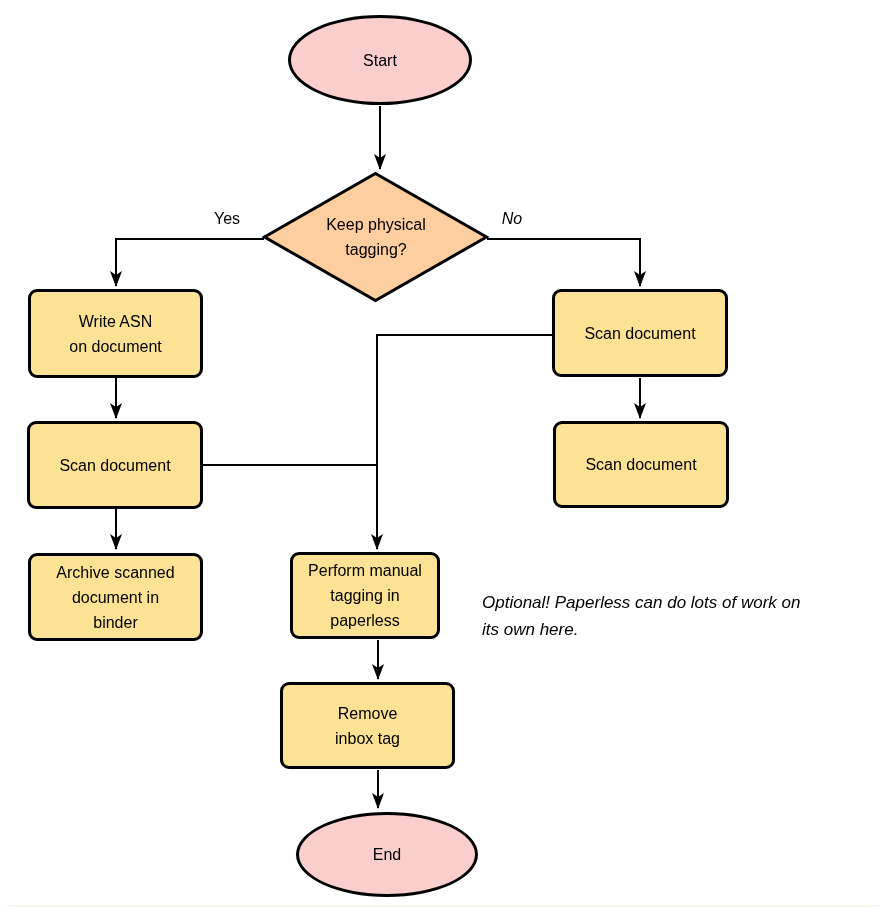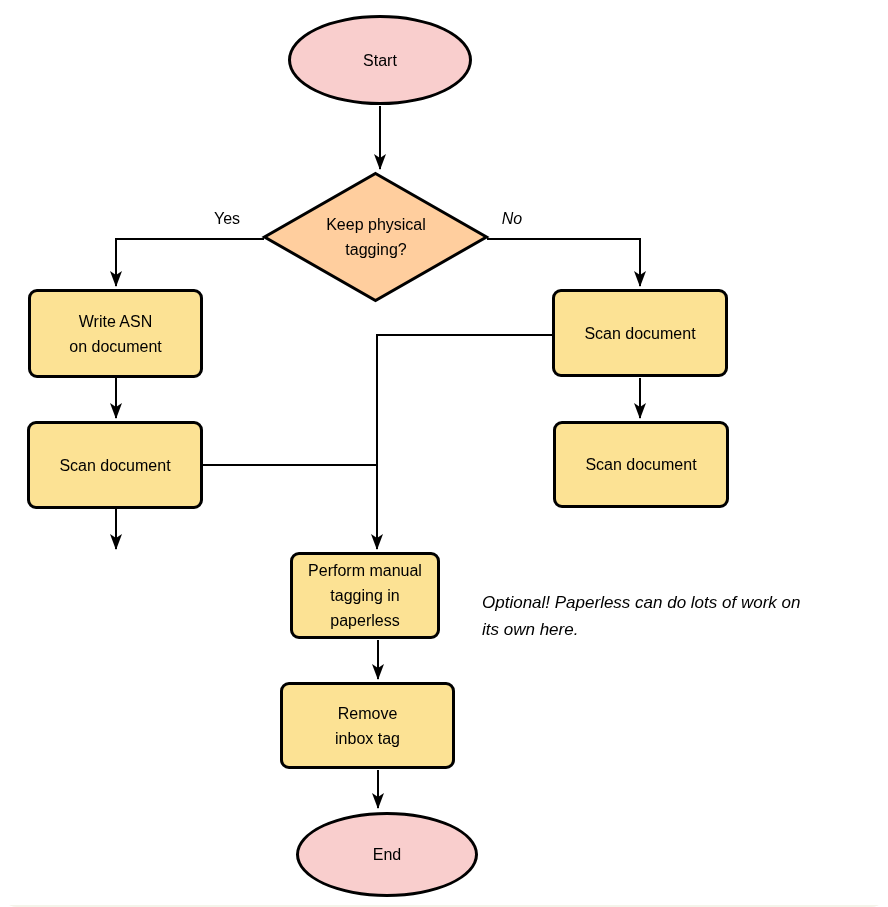--- a/index.html
+++ b/index.html
@@ -130,20 +130,25 @@
 
   <div class="node process" style="left:28px; top:289px; width:175px; height:89px;">
     <span class="label">Write ASN
 on document</span>
   </div>
 
   <div class="node process" style="left:27px; top:421px; width:176px; height:88px;">
     <span class="label">Scan document</span>
   </div>
 
+  <div class="node process" style="left:28px; top:553px; width:175px; height:88px;">
+    <span class="label">Archive scanned
+document in
+binder</span>
+  </div>
 
   <div class="node process" style="left:552px; top:289px; width:176px; height:88px;">
     <span class="label">Scan document</span>
   </div>
 
   <div class="node process" style="left:553px; top:421px; width:176px; height:87px;">
     <span class="label">Scan document</span>
   </div>
 
   <div class="node process" style="left:290px; top:552px; width:150px; height:87px;">

